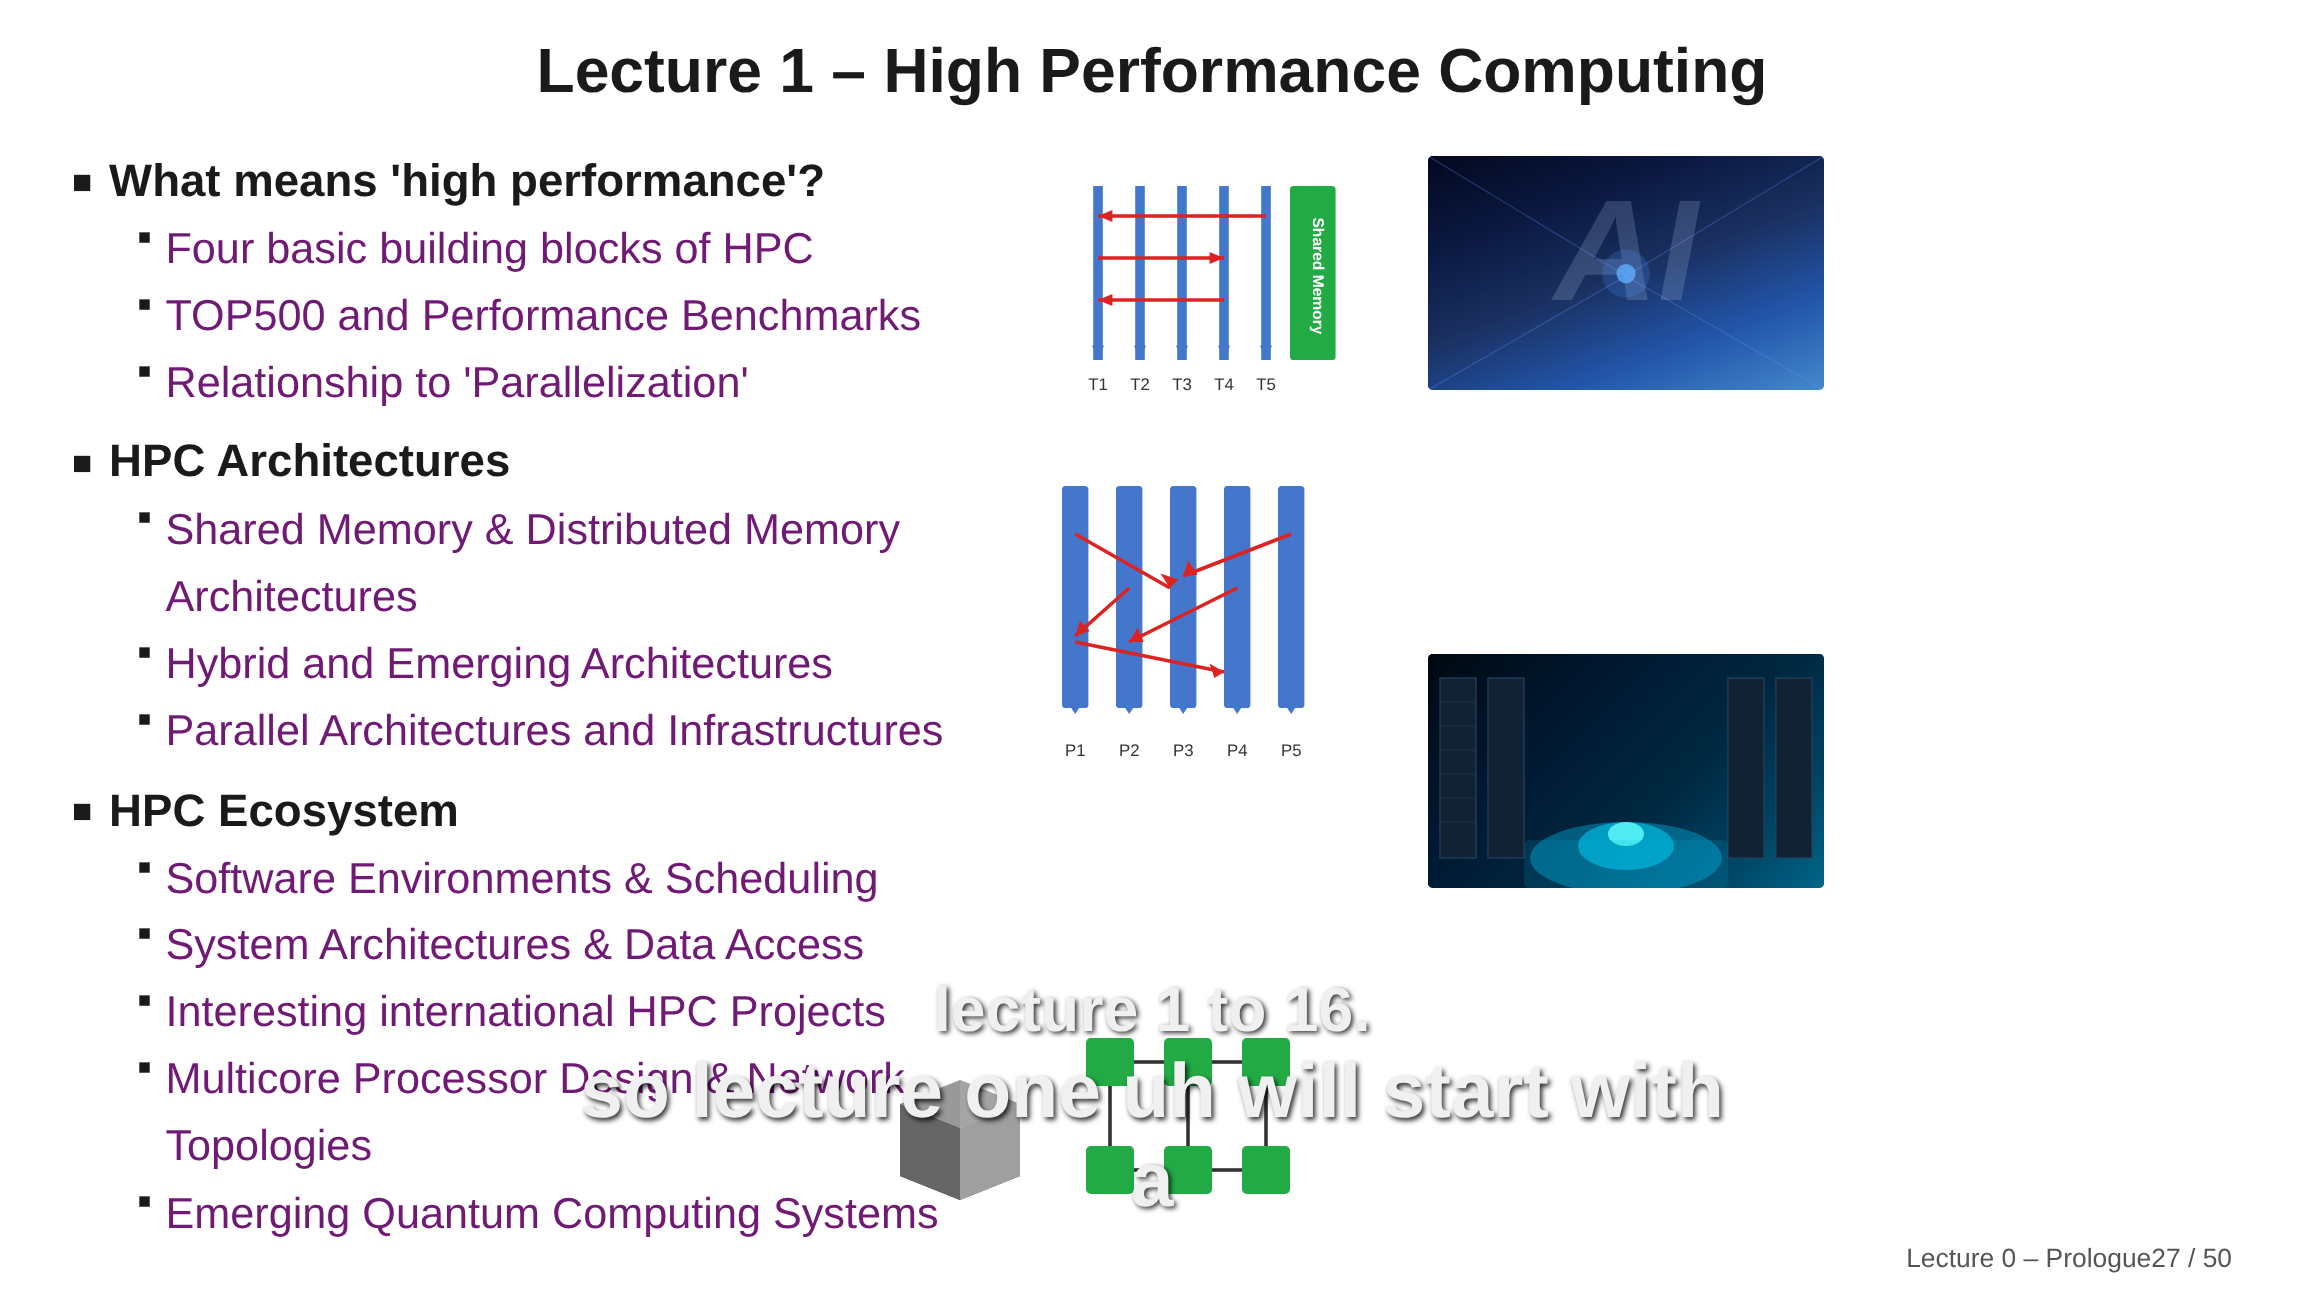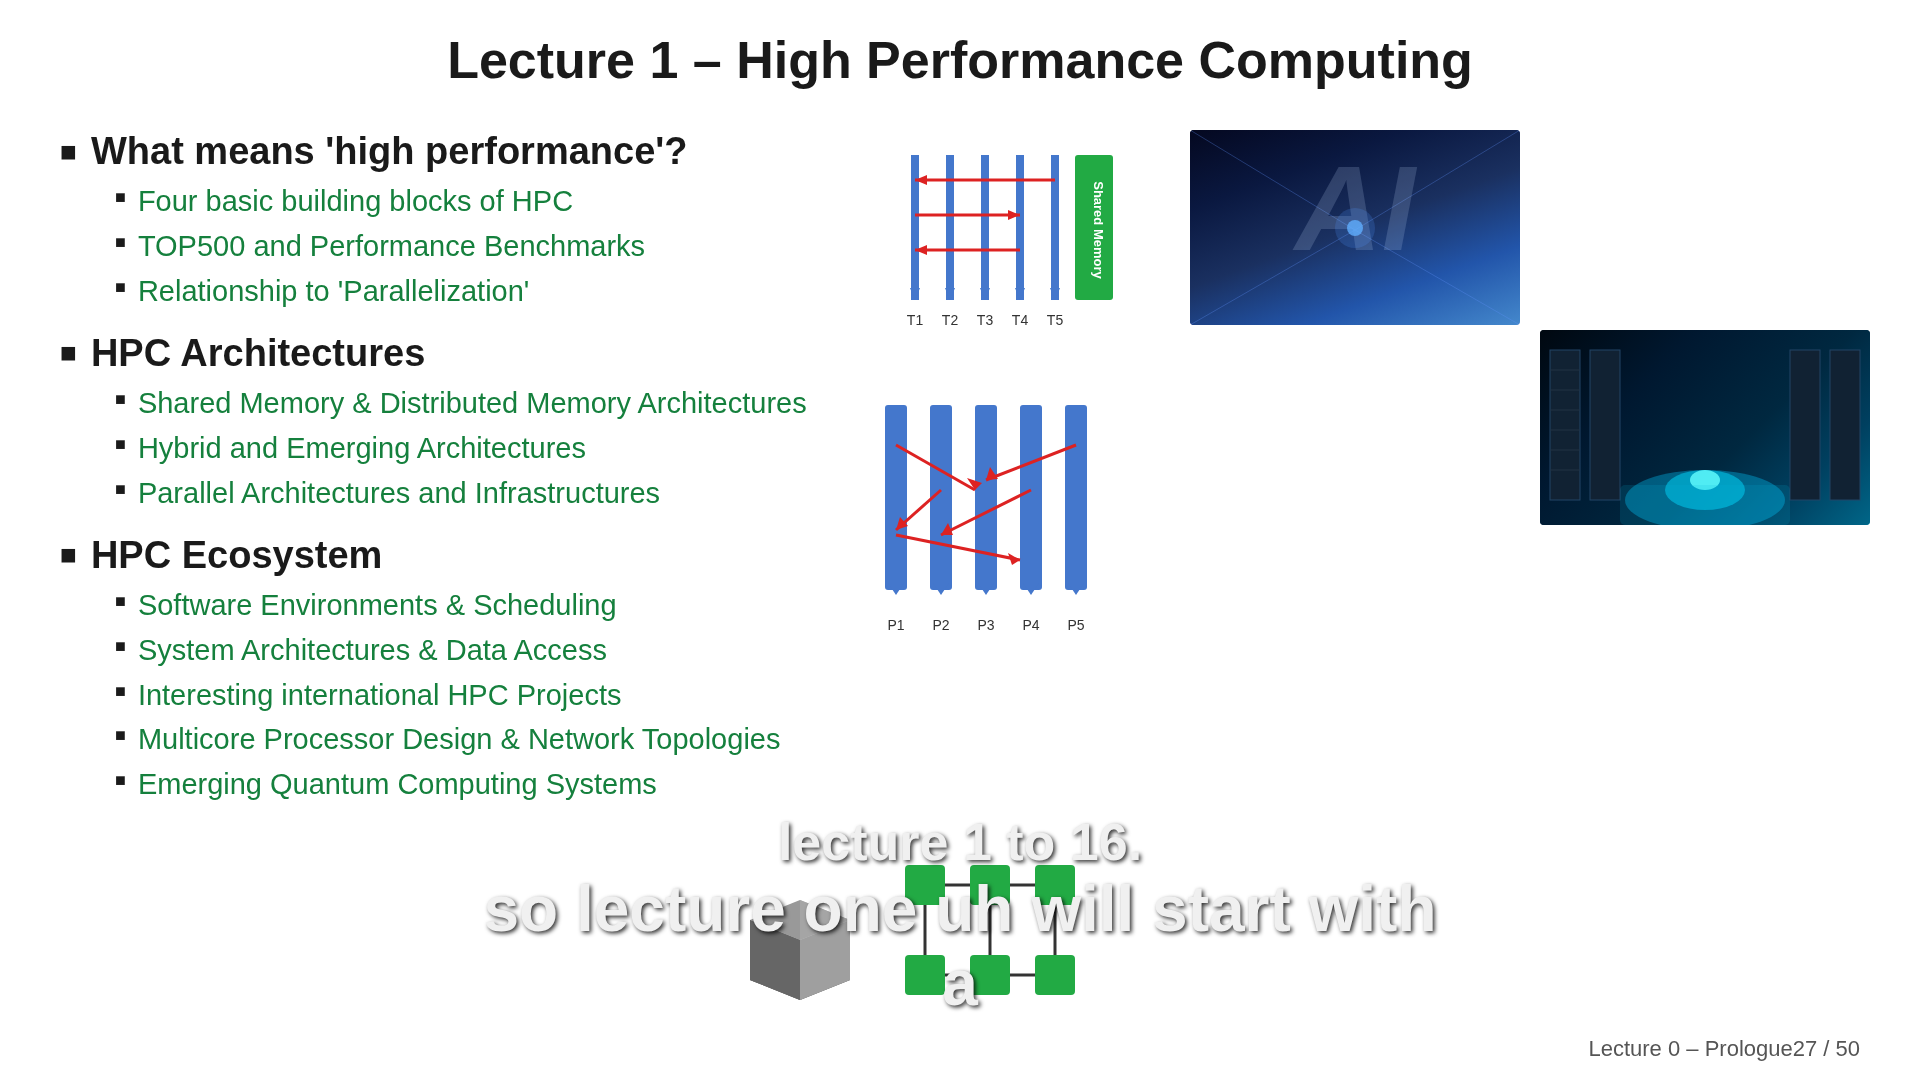--- a/index.html
+++ b/index.html
@@ -45,20 +45,21 @@
       display: flex;
       flex-direction: column;
       align-items: center;
       gap: 20px;
       padding-top: 10px;
     }
 
     .right-content {
       flex: 1;
       display: flex;
+      flex-direction: column;
       gap: 20px;
       padding-left: 30px;
     }
 
     
     .section {
       margin-bottom: 18px;
     }
 
     .section-title {
@@ -76,22 +77,22 @@
       color: #1a1a1a;
       font-size: 28px;
     }
 
     .sub-list {
       list-style: none;
       padding-left: 55px;
     }
 
     .sub-list li {
-      font-size: 29px;
-      color: #15803d;
+      font-size: 36px;
+      color: #701a75;
       line-height: 1.55;
       display: flex;
       align-items: flex-start;
       gap: 12px;
     }
 
     .sub-list li::before {
       content: '■';
       color: #1a1a1a;
       font-size: 18px;

